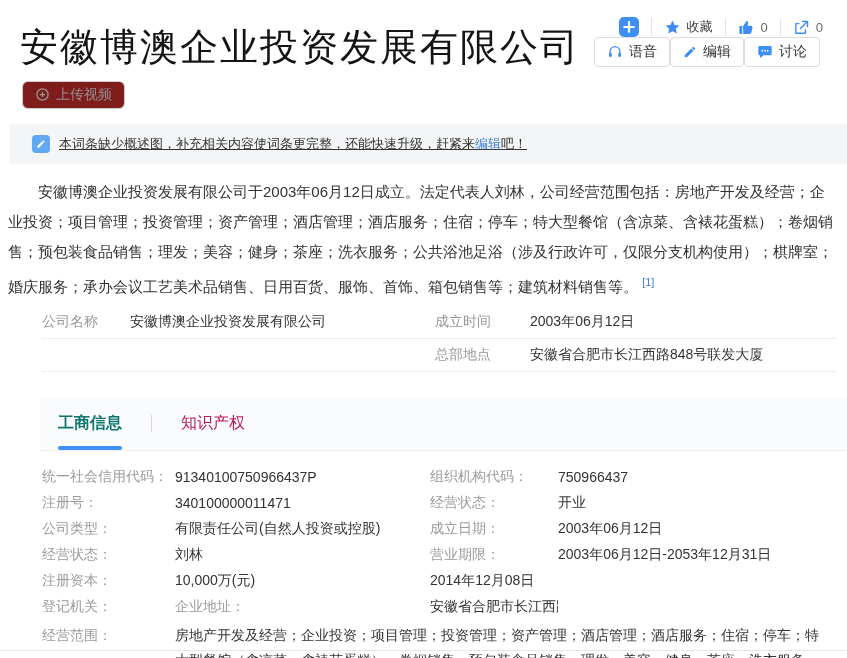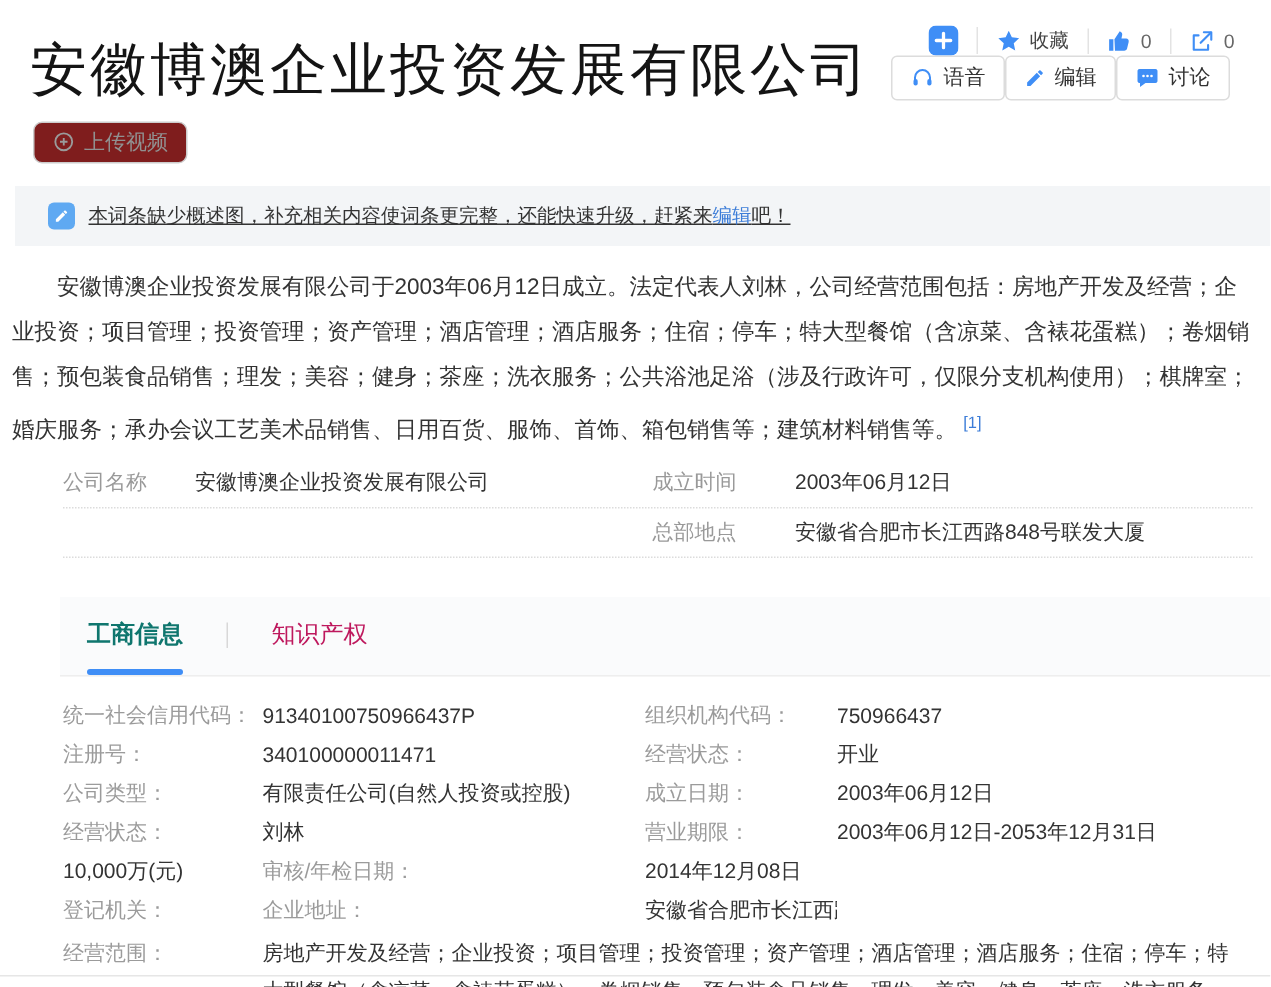--- a/index.html
+++ b/index.html
@@ -215,22 +215,22 @@
     <span class="d-label">成立日期：</span>
     <span class="d-value">2003年06月12日</span>
   </div>
   <div class="d-row">
     <span class="d-label">经营状态：</span>
     <span class="d-value">刘林</span>
     <span class="d-label">营业期限：</span>
     <span class="d-value">2003年06月12日-2053年12月31日</span>
   </div>
   <div class="d-row">
+    <span class="d-label">注册资本：</span>
     <span class="d-value">10,000万(元)</span>
-    <span class="d-label">审核/年检日期：</span>
     <span class="d-value">2014年12月08日</span>
   </div>
   <div class="d-row">
     <span class="d-label">登记机关：</span>
     <span class="d-label">企业地址：</span>
     <span class="d-value">安徽省合肥市长江西路848号联发大厦</span>
   </div>
   <div class="scope-row">
     <span class="d-label">经营范围：</span>
     <span class="d-value">房地产开发及经营；企业投资；项目管理；投资管理；资产管理；酒店管理；酒店服务；住宿；停车；特大型餐馆（含凉菜、含裱花蛋糕）；卷烟销售；预包装食品销售；理发；美容；健身；茶座；洗衣服务；公共浴池足浴（涉及行政许可...</span>

